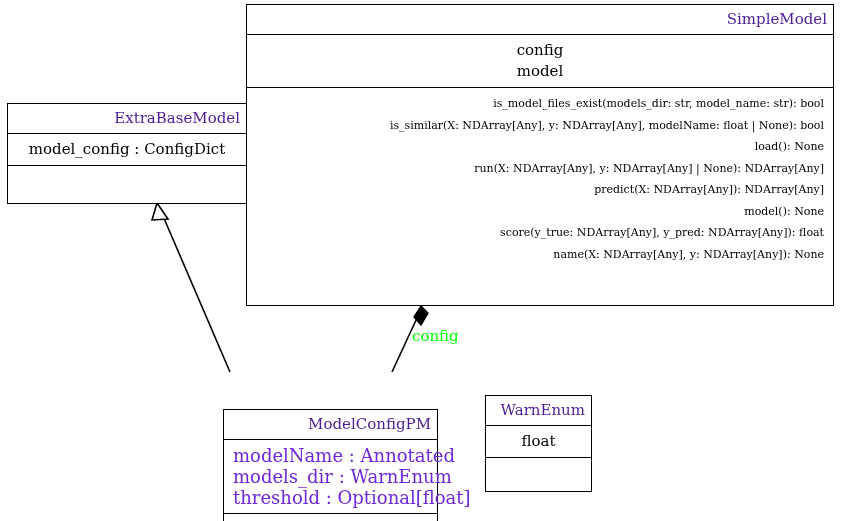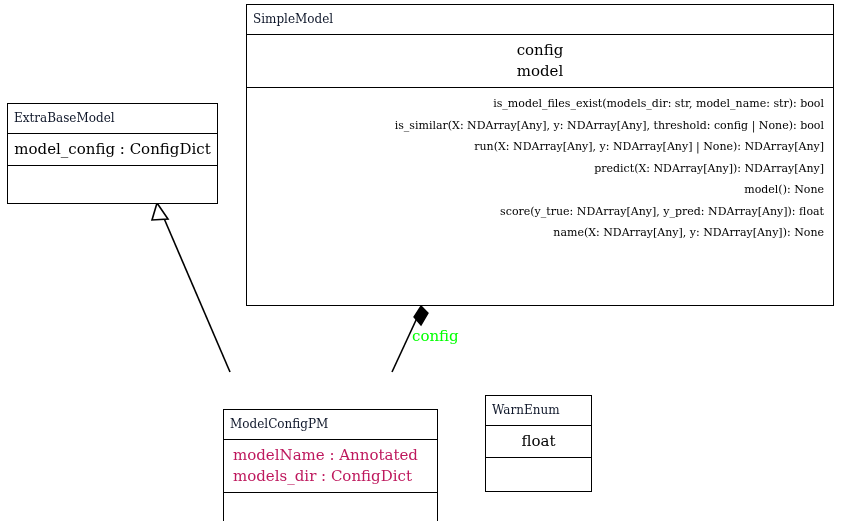--- a/index.html
+++ b/index.html
@@ -34,38 +34,38 @@
   .compartment {
     box-sizing: border-box;
     display: flex;
     flex-direction: column;
     justify-content: center;
   }
   .compartment + .compartment {
     border-top: 1px solid #000000;
   }
   .class-name {
-    text-align: left;
-    font-size: 12px;
-    color: #0f172a;
+    text-align: right;
+    font-size: 15px;
+    color: #4c1d95;
     line-height: 18px;
     padding: 5px 6px 6px 6px;
   }
   .attrs-centered {
     text-align: center;
     font-size: 15px;
     line-height: 21px;
     color: #000000;
     padding: 5px 6px;
   }
   .attrs-left {
     text-align: left;
-    font-size: 15px;
+    font-size: 18px;
     line-height: 21px;
-    color: #be185d;
+    color: #6d28d9;
     padding: 5px 9px;
   }
   .methods-left {
     text-align: right;
     font-size: 11px;
     line-height: 21.5px;
     color: #000000;
     padding: 5px 9px;
   }
   .member {
@@ -76,21 +76,21 @@
   }
   .edge-label {
     position: absolute;
     font-family: "DejaVu Serif", "Liberation Serif", serif;
     font-size: 15px;
     line-height: 17px;
     white-space: nowrap;
   }
   
   #class-simplemodel { left: 246px; top: 4px; width: 588px; height: 302px; }
-  #class-extrabasemodel { left: 7px; top: 103px; width: 211px; height: 101px; }
+  #class-extrabasemodel { left: 7px; top: 103px; width: 240px; height: 101px; }
   #class-modelconfigpm { left: 223px; top: 373px; width: 215px; height: 143px; margin-top: 36px; }
   #class-warnenum { left: 485px; top: 395px; width: 107px; height: 97px; }
   #label-config { left: 412px; top: 328px; }
 </style>
 </head>
 <body>
 
 <div id="diagram">
 
   <svg id="edges" viewBox="0 0 848 521" width="848" height="521" xmlns="http://www.w3.org/2000/svg">
@@ -107,42 +107,44 @@
   </svg>
 
   <div class="uml-class" id="class-simplemodel">
     <div class="compartment class-name">SimpleModel</div>
     <div class="compartment attrs-centered">
       <div class="member">config</div>
       <div class="member">model</div>
     </div>
     <div class="compartment methods-left">
       <div class="member">is_model_files_exist(models_dir: str, model_name: str): bool</div>
-      <div class="member">is_similar(X: NDArray[Any], y: NDArray[Any], threshold: config | None): bool</div>
+      <div class="member">is_similar(X: NDArray[Any], y: NDArray[Any], modelName: float | None): bool</div>
+      <div class="member">load(): None</div>
       <div class="member">run(X: NDArray[Any], y: NDArray[Any] | None): NDArray[Any]</div>
       <div class="member">predict(X: NDArray[Any]): NDArray[Any]</div>
       <div class="member">model(): None</div>
       <div class="member">score(y_true: NDArray[Any], y_pred: NDArray[Any]): float</div>
       <div class="member">name(X: NDArray[Any], y: NDArray[Any]): None</div>
     </div>
   </div>
 
   <div class="uml-class" id="class-extrabasemodel">
     <div class="compartment class-name">ExtraBaseModel</div>
     <div class="compartment attrs-centered">
       <div class="member">model_config : ConfigDict</div>
     </div>
     <div class="compartment empty-compartment"></div>
   </div>
 
   <div class="uml-class" id="class-modelconfigpm">
     <div class="compartment class-name">ModelConfigPM</div>
     <div class="compartment attrs-left">
       <div class="member">modelName : Annotated</div>
-      <div class="member">models_dir : ConfigDict</div>
+      <div class="member">models_dir : WarnEnum</div>
+      <div class="member">threshold : Optional[float]</div>
     </div>
     <div class="compartment empty-compartment"></div>
   </div>
 
   <div class="uml-class" id="class-warnenum">
     <div class="compartment class-name">WarnEnum</div>
     <div class="compartment attrs-centered">
       <div class="member">float</div>
     </div>
     <div class="compartment empty-compartment"></div>

